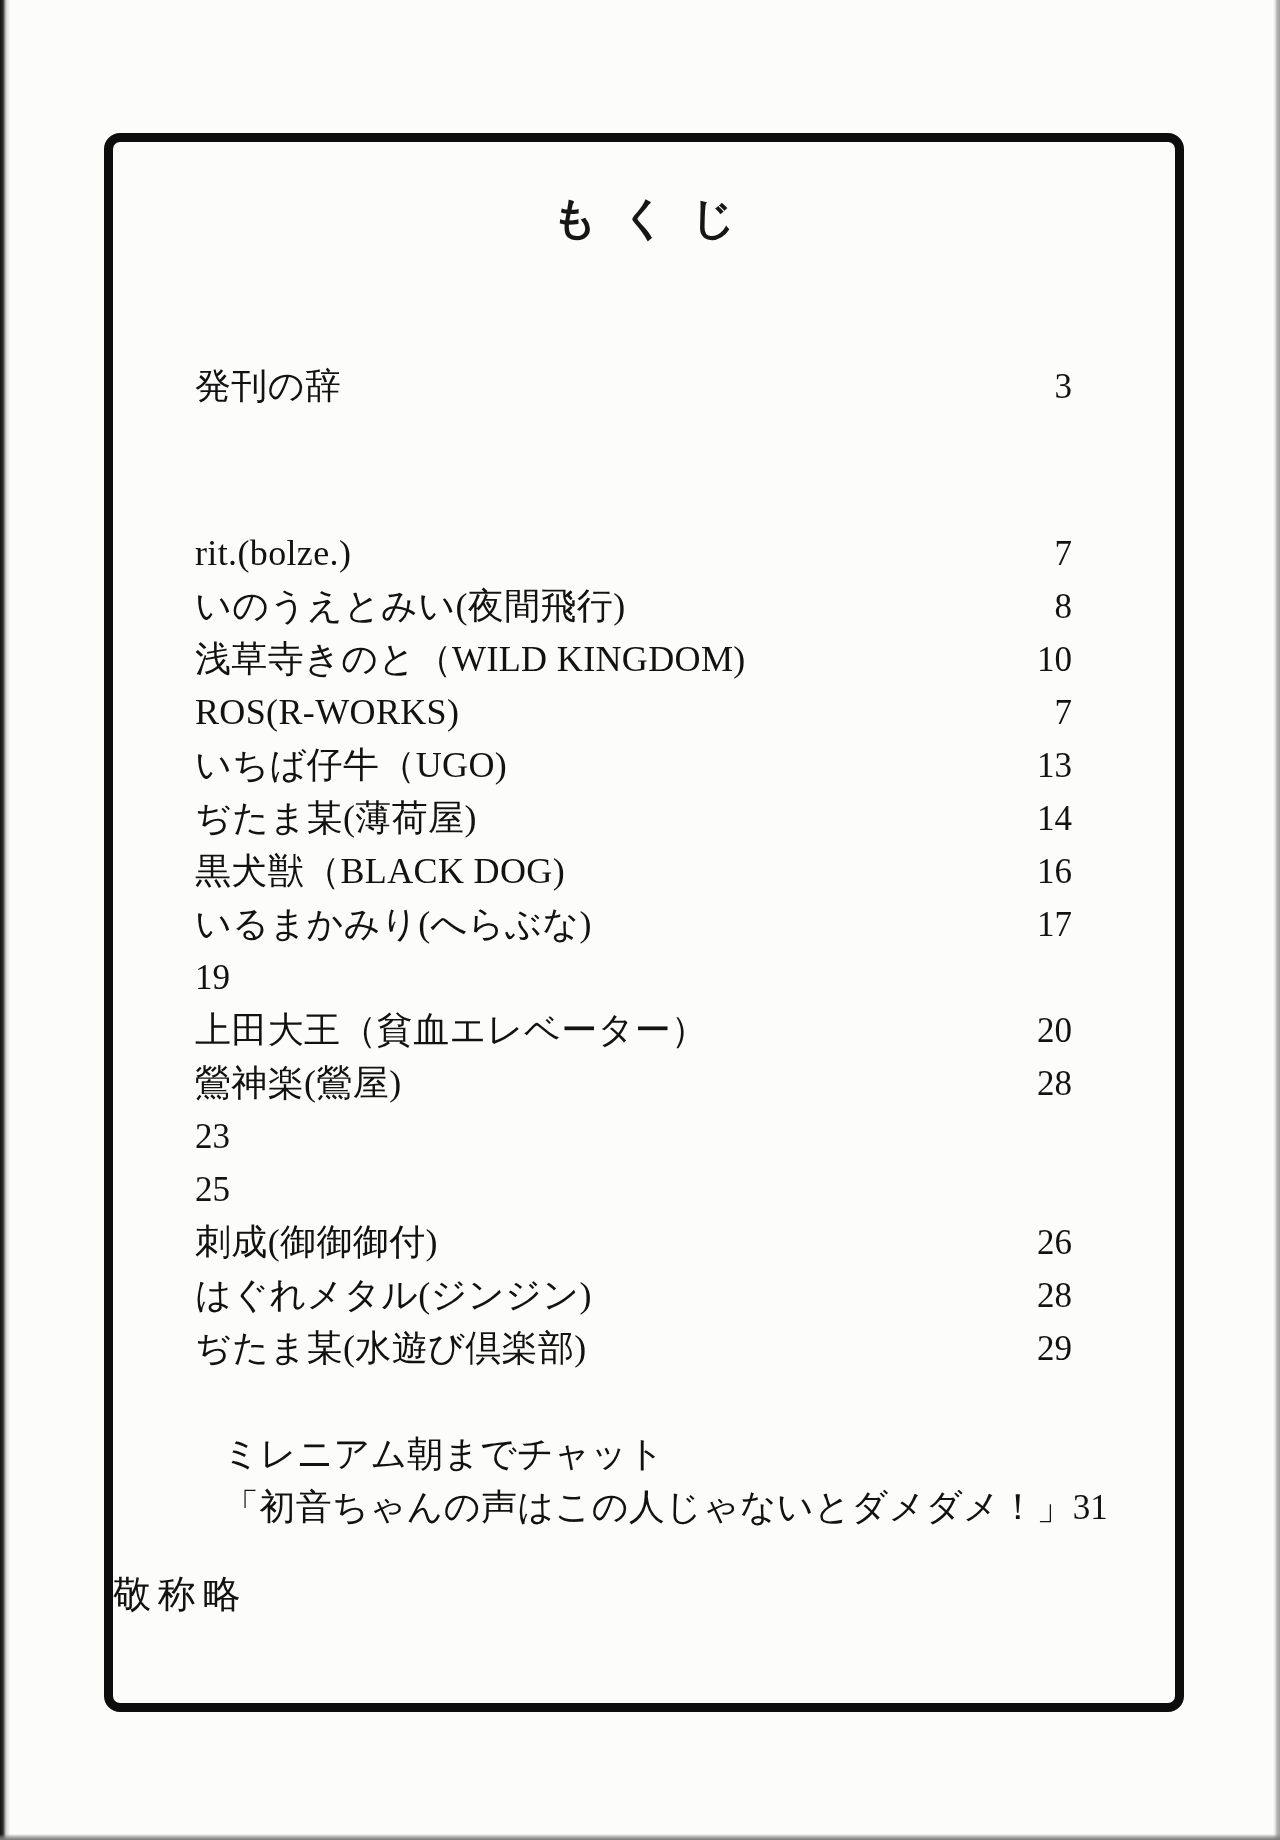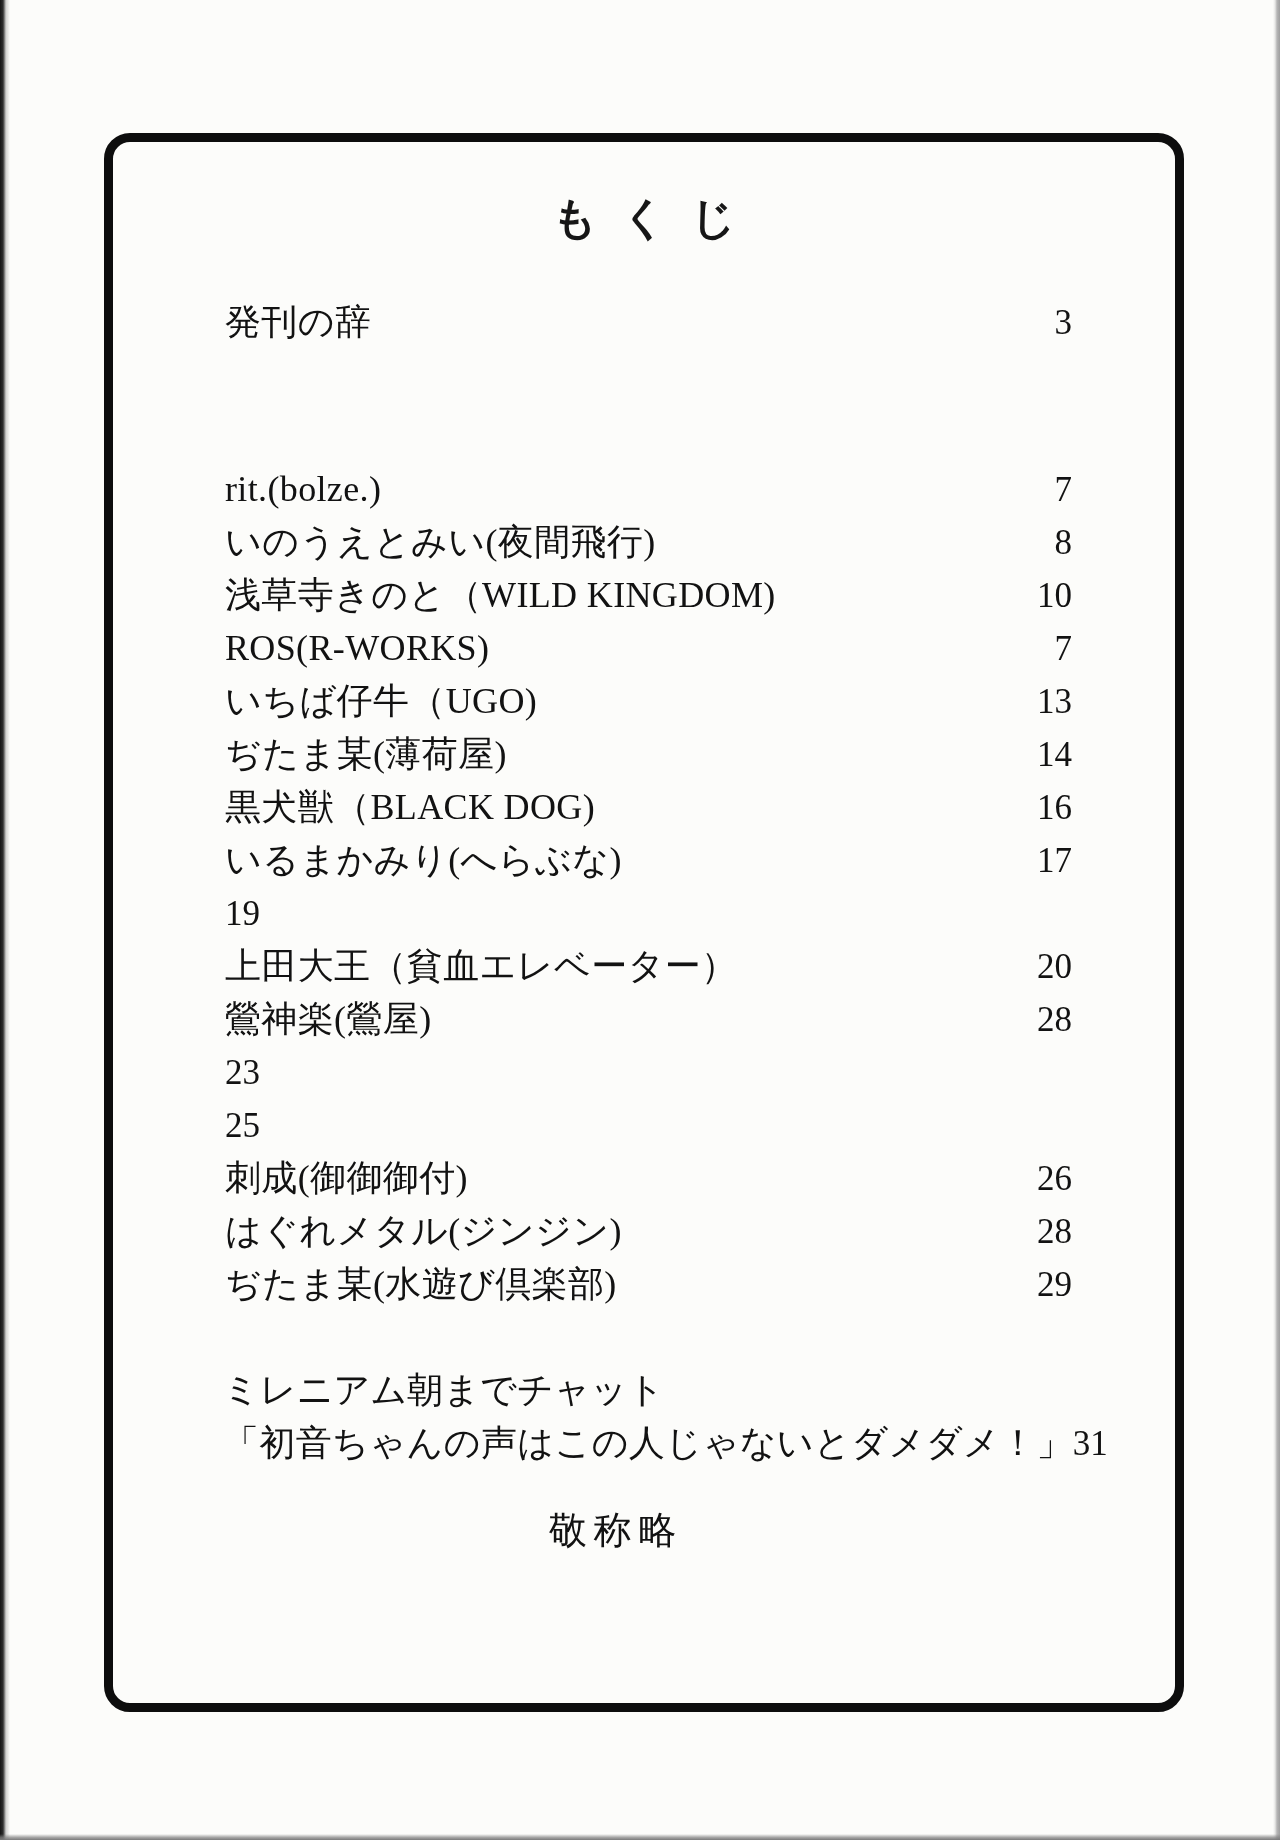--- a/index.html
+++ b/index.html
@@ -31,37 +31,37 @@
     background: linear-gradient(to bottom, rgba(0,0,0,0), rgba(130,130,130,0.7) 55%, #7a7a7a 100%);
     z-index: 2;
   }
   
   .toc-box {
     position: absolute;
     left: 104px; top: 133px;
     width: 1080px; height: 1579px;
     box-sizing: border-box;
     border: 9px solid #0d0d0d;
-    border-radius: 26px;
+    border-radius: 16px;
     background: transparent;
   }
   .toc-title {
     margin: 50px 0 0 0;
     text-align: center;
     font-family: "Liberation Sans", "DejaVu Sans", sans-serif;
     font-weight: 600;
     font-size: 44px;
     line-height: 52px;
     letter-spacing: 0.55em;
     text-indent: 0.55em;
     color: #161616;
   }
   .toc-list {
-    margin-top: 52px;
-    padding: 0 103px 0 112px;
+    margin-top: 116px;
+    padding: 0 103px 0 82px;
   }
   .toc-row {
     display: flex;
     justify-content: space-between;
     align-items: baseline;
     height: 53px;
     line-height: 53px;
     font-size: 36px;
     white-space: nowrap;
   }
@@ -73,21 +73,21 @@
     padding: 0 103px 0 110px;
     font-size: 36px;
   }
   .toc-special-line1 {
     height: 53px; line-height: 53px;
     white-space: nowrap;
   }
   .toc-note {
     margin-top: 38px;
     padding-right: 56px;
-    text-align: center;
+    text-align: left;
     font-size: 38px;
     line-height: 44px;
     letter-spacing: 0.18em;
   }
 </style>
 </head>
 <body>
 
 <div class="page">
   <div class="scan-edge-left"></div>

